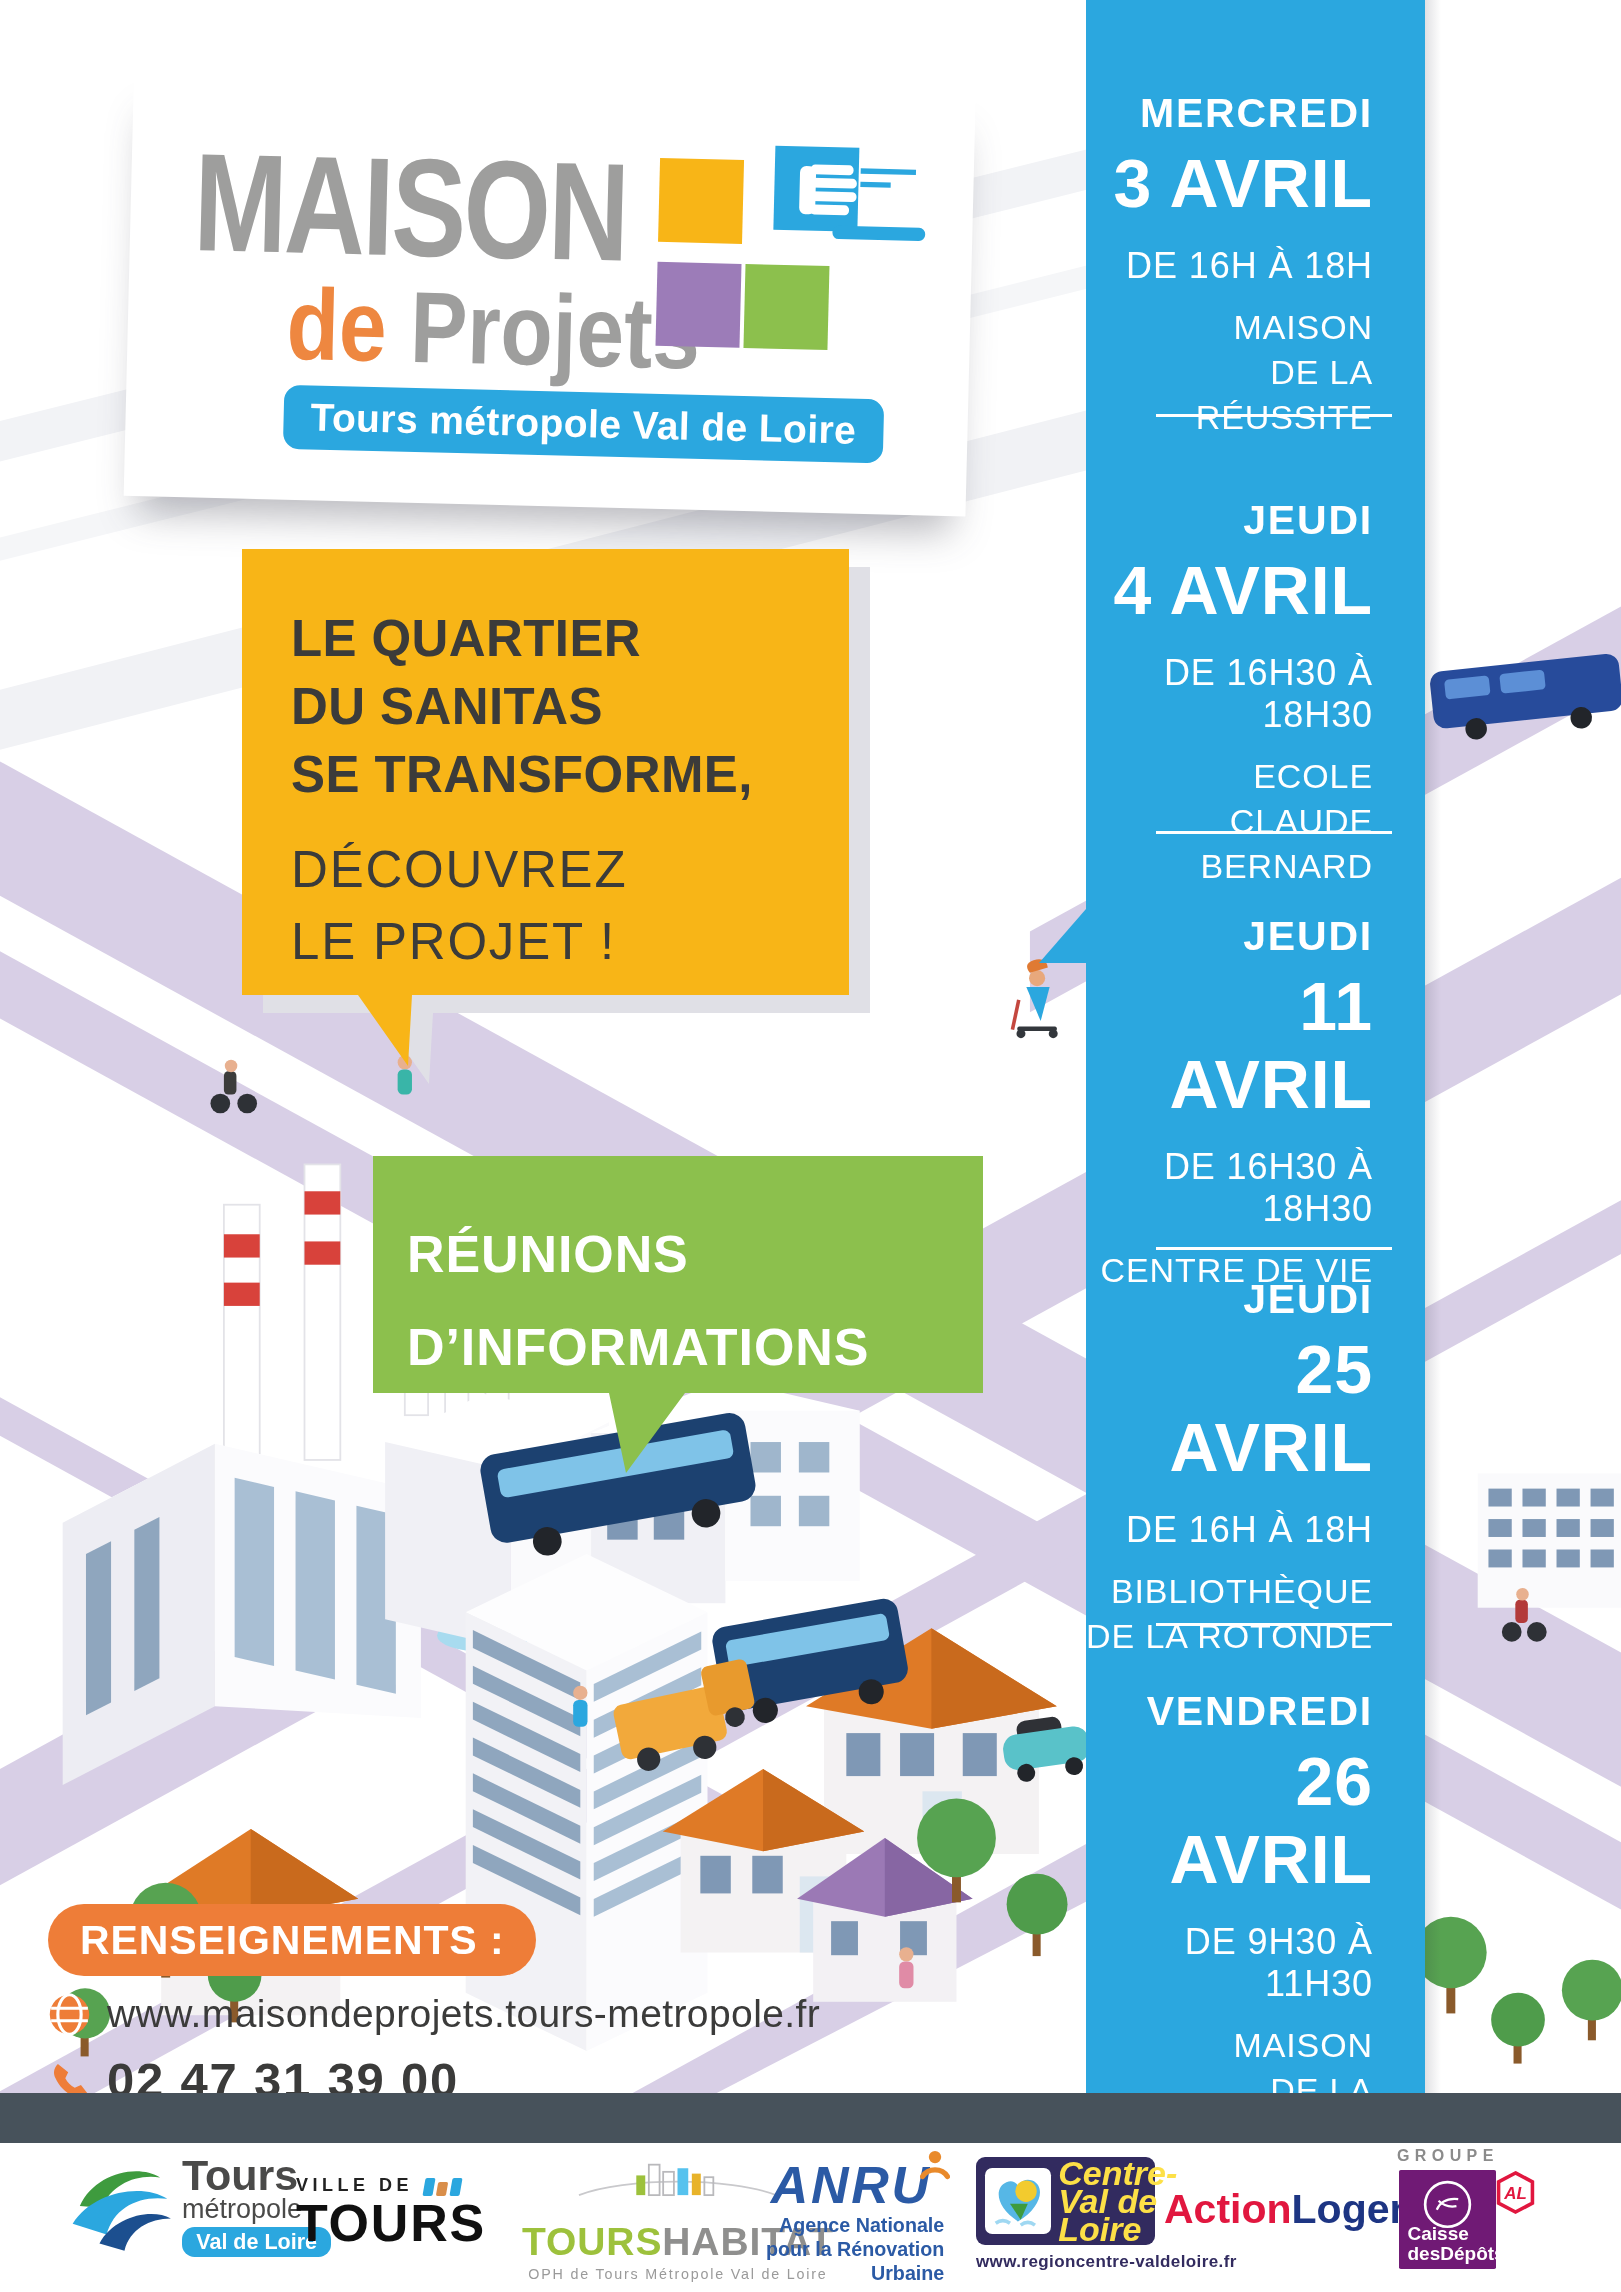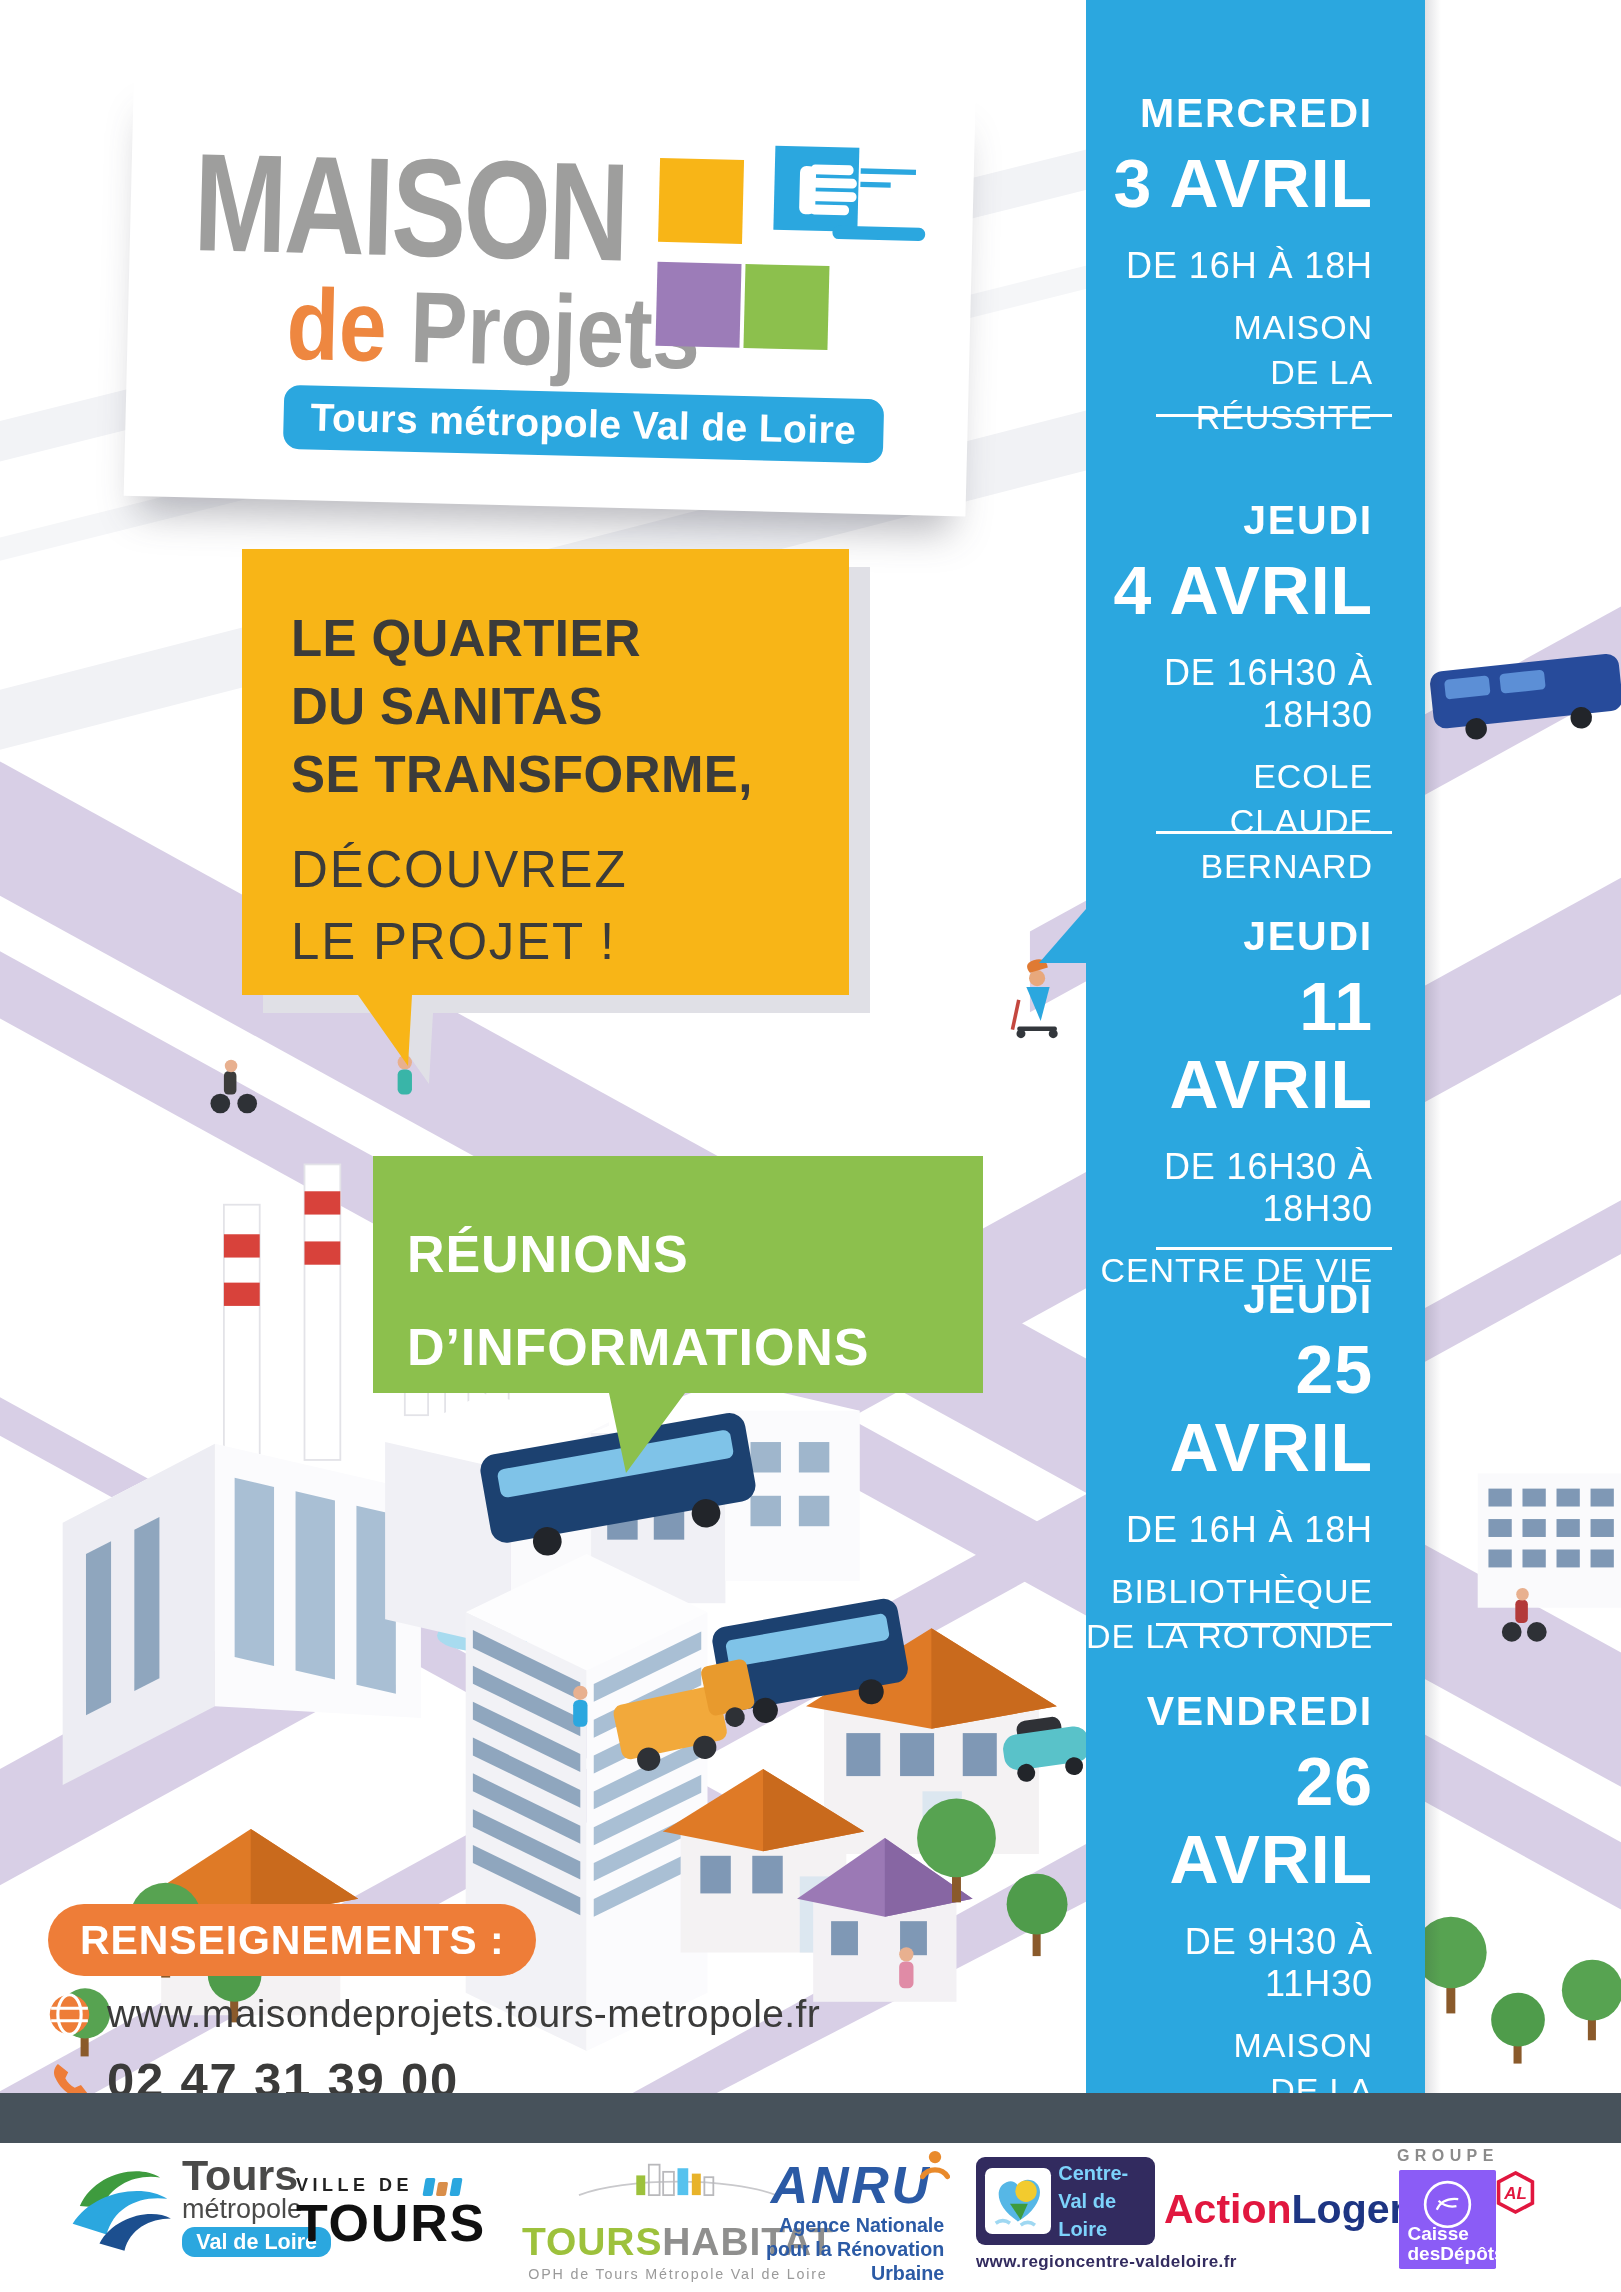--- a/index.html
+++ b/index.html
@@ -103,29 +103,29 @@
   .p-th-name .h{color:#8F8F8E;}
   .p-th-sub{font-size:14.3px;color:#9a9a9a;letter-spacing:1.8px;margin-top:3.6px;}
   .p-anru{left:766px;top:16px;text-align:right;}
   .anru-mark{position:relative;display:inline-block;font-size:52px;font-weight:800;font-style:italic;
     color:#2B5AA5;letter-spacing:2.7px;line-height:52px;padding-right:12.5px;}
   .p-anru-sub{font-size:19.7px;font-weight:700;color:#2B5AA5;line-height:24px;margin-top:1.8px;}
   .p-anru-sub span{display:block;}
   .p-cvl{left:976px;top:14.3px;}
   .cvl-box{width:179px;height:88px;background:#322B5F;border-radius:9px;display:flex;align-items:center;}
   .cvl-heart{width:66px;height:66px;background:#fff;border-radius:7.2px;margin:0 7.2px 0 9px;flex:0 0 auto;}
-  .cvl-txt{color:#7dd3fc;font-size:20px;font-weight:700;line-height:28px;}
+  .cvl-txt{color:#fde047;font-style:italic;font-size:34px;font-weight:700;line-height:28px;}
   .cvl-url{font-size:17px;font-weight:700;color:#322B5F;margin-top:7.2px;letter-spacing:0.4px;}
   .p-al{left:1164px;top:43px;display:flex;align-items:flex-start;}
   .al-action{font-size:41px;font-weight:700;color:#E1173F;}
   .al-logement{font-size:41px;font-weight:700;color:#1D3583;}
   .al-badge{margin-left:7.2px;margin-top:-16px;}
   .p-cdc{left:1397px;top:3.6px;width:100px;text-align:center;}
   .cdc-group{font-size:16px;font-weight:700;color:#8B8B8B;letter-spacing:5.4px;}
-  .cdc-box{width:97px;height:99px;background:#8b5cf6;margin:5.4px auto 0;border-radius:1.8px;position:relative;}
+  .cdc-box{width:97px;height:99px;background:#701a75;margin:5.4px auto 0;border-radius:1.8px;position:relative;}
   .cdc-lines{position:absolute;left:9px;bottom:5.4px;text-align:left;color:#fff;font-weight:800;
     font-size:19px;line-height:19.7px;}
 </style>
 </head>
 <body>
 
 <div class="poster">
 
   <svg class="scene" viewBox="0 0 1810 2560" aria-hidden="true">
 

